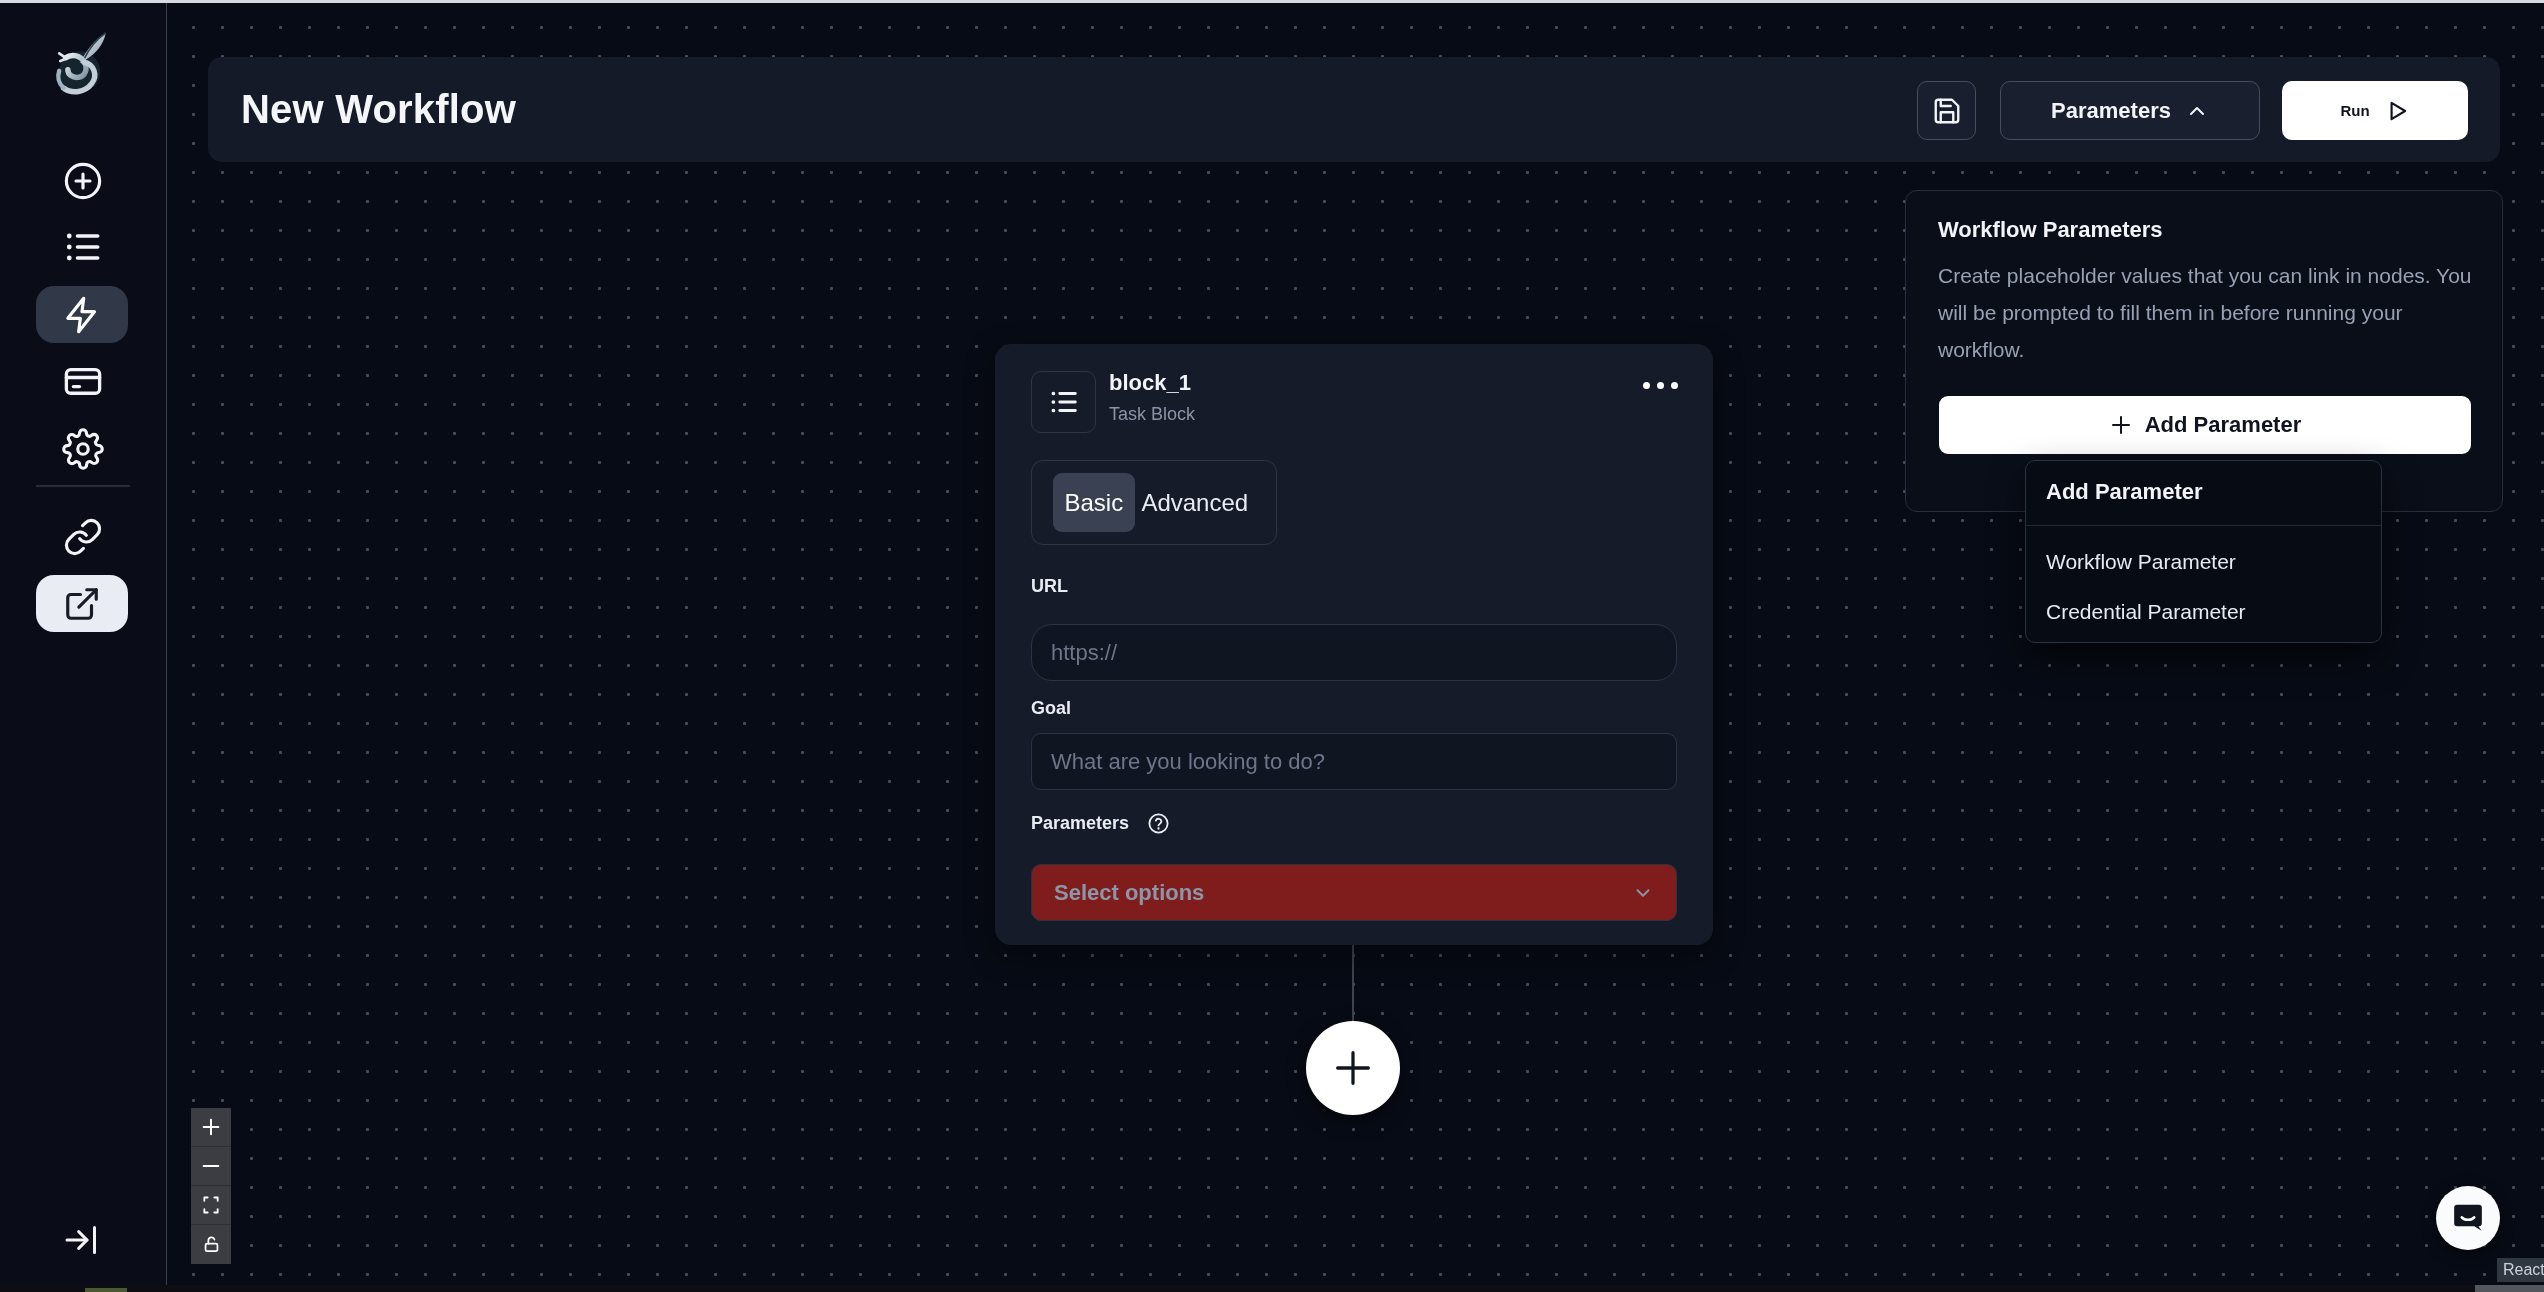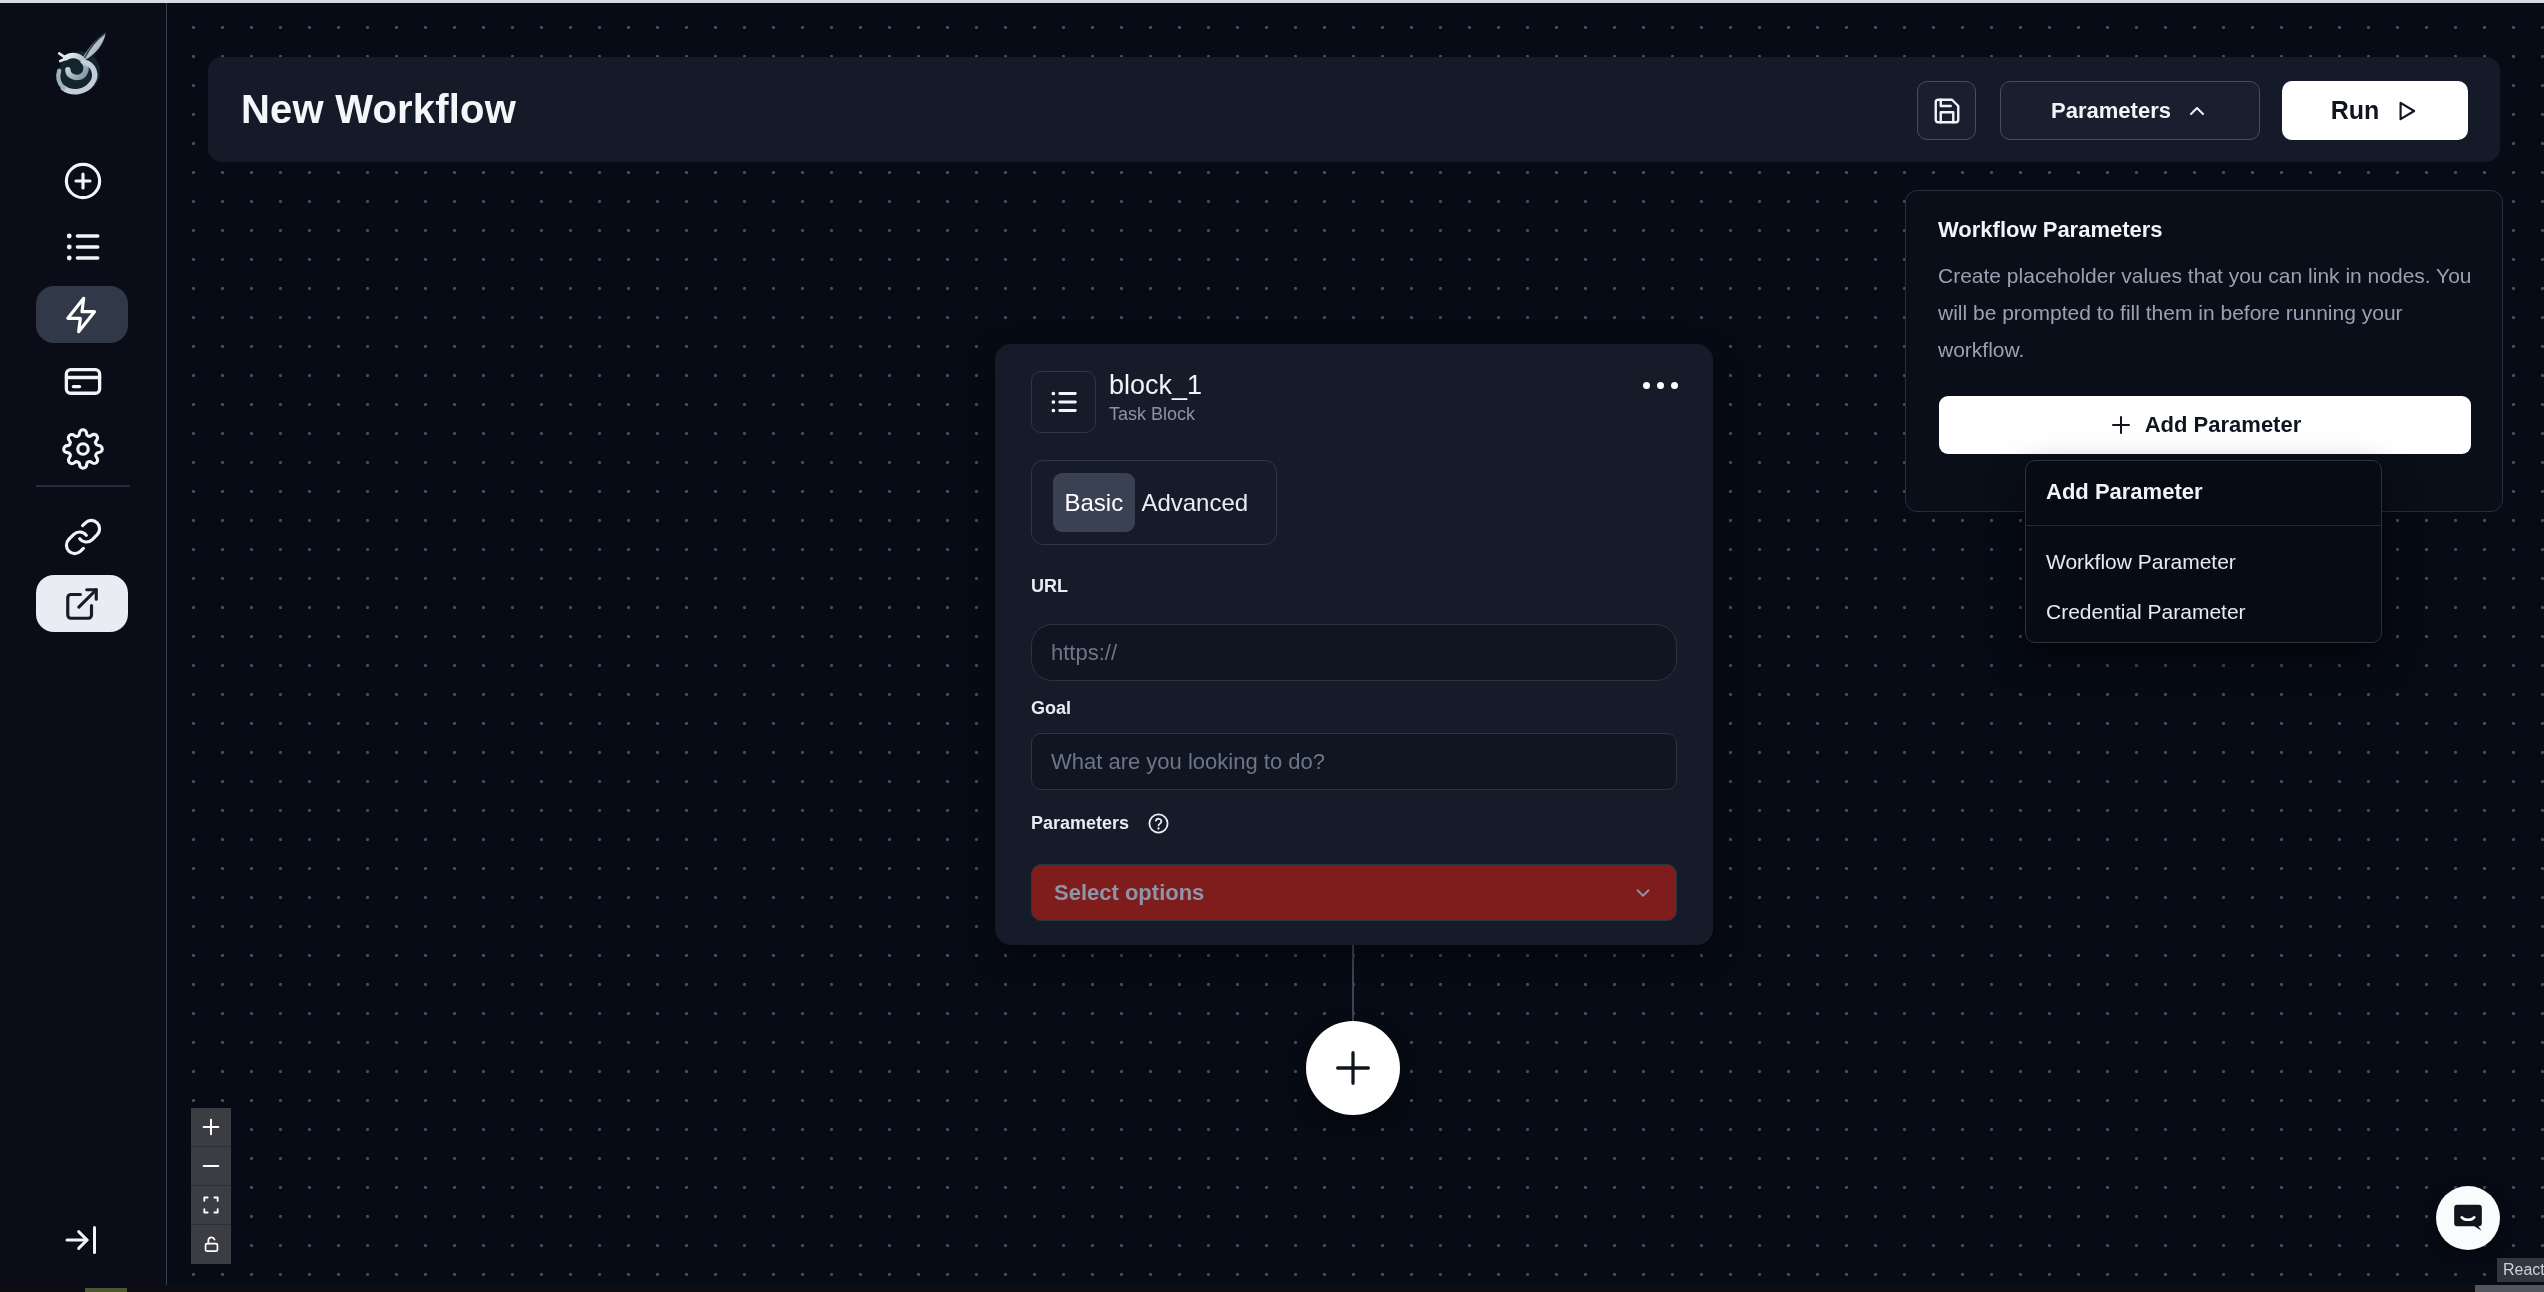--- a/index.html
+++ b/index.html
@@ -33,29 +33,29 @@
             background:#151a28;padding-left:12px; }
   .header-title { position:absolute; left:33px; top:0; height:105px; display:flex;
             align-items:center; font-size:40px; font-weight:600; color:#f4f6fa; letter-spacing:.2px; }
   .icon-btn { position:absolute; display:flex; align-items:center; justify-content:center;
             border:1px solid #454d5f; background:#191f2e; border-radius:10px; cursor:pointer; }
   .pill-btn { position:absolute; display:flex; align-items:center; justify-content:center;
             gap:14px; border-radius:10px; cursor:pointer; }
   .params-btn { left:1792px; top:24px; width:260px; height:59px; border:1px solid #454d5f;
             background:#191f2e; color:#f2f4f8; font-size:22px; font-weight:600; }
   .run-btn { left:2074px; top:24px; width:186px; height:59px; background:#ffffff;
-            color:#10151f; font-size:25px; font-weight:700; }
+            color:#10151f; font-size:15px; font-weight:700; }
 
   
   .card { left:995px; top:344px; width:718px; height:601px; border-radius:16px;
           background:#161b29; box-shadow:0 10px 30px rgba(0,0,0,.45); }
   .card-iconbox { position:absolute; left:36px; top:27px; width:65px; height:62px;
           border:1.5px solid #2e3547; border-radius:10px; display:flex; align-items:center;
           justify-content:center; }
-  .card-name { position:absolute; left:114px; top:26px; font-size:27px; font-weight:400; color:#f2f4f8; }
+  .card-name { position:absolute; left:114px; top:26px; font-size:22px; font-weight:700; color:#f2f4f8; }
   .card-type { position:absolute; left:114px; top:60px; font-size:18px; color:#8b93a5; }
   .dots-menu { position:absolute; left:648px; top:38px; display:flex; gap:7px; cursor:pointer; }
   .dots-menu i { width:7px; height:7px; border-radius:50%; background:#ffffff; }
   .tabs { position:absolute; left:36px; top:116px; width:246px; height:85px;
           border:1.5px solid #2e3547; border-radius:12px; display:flex; align-items:center;
           padding:0 21px; }
   .tab { height:59px; display:flex; align-items:center; justify-content:center;
           font-size:24px; cursor:pointer; }
   .tab-active { width:84px; background:#3a4153; border-radius:9px; color:#ffffff; font-weight:500; }
   .tab-plain { width:124px; color:#e9ecf2; }

